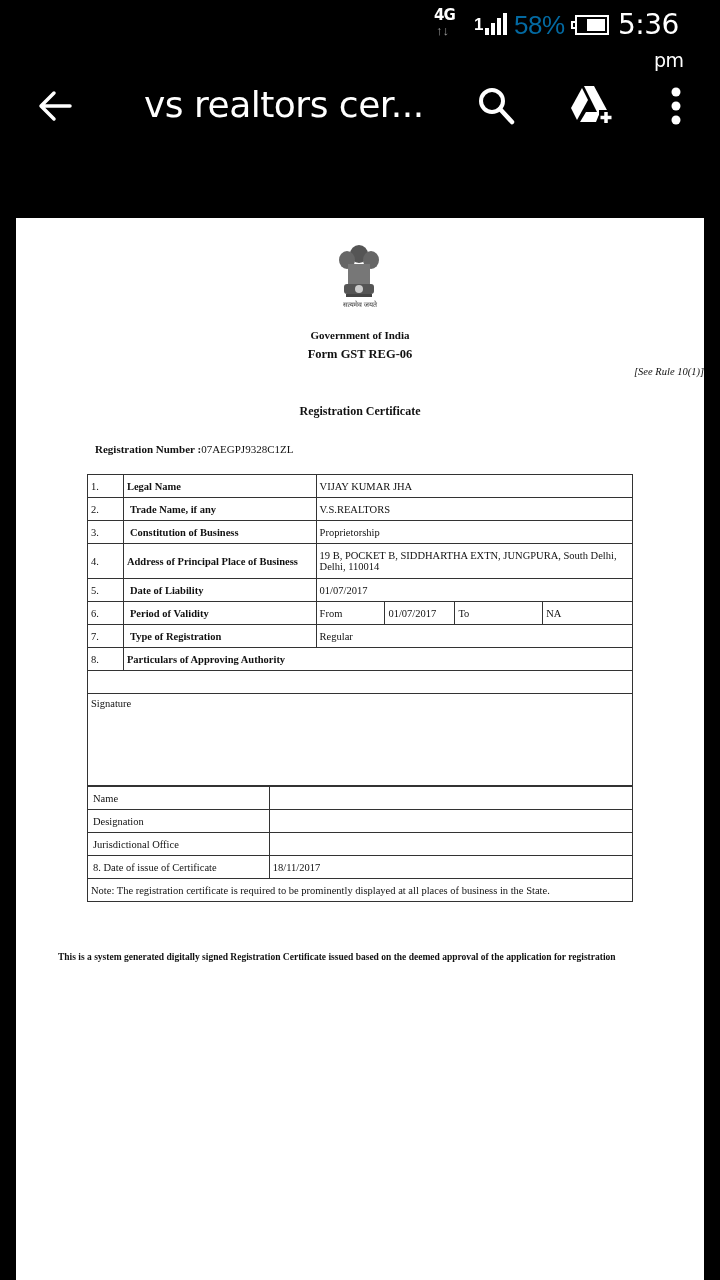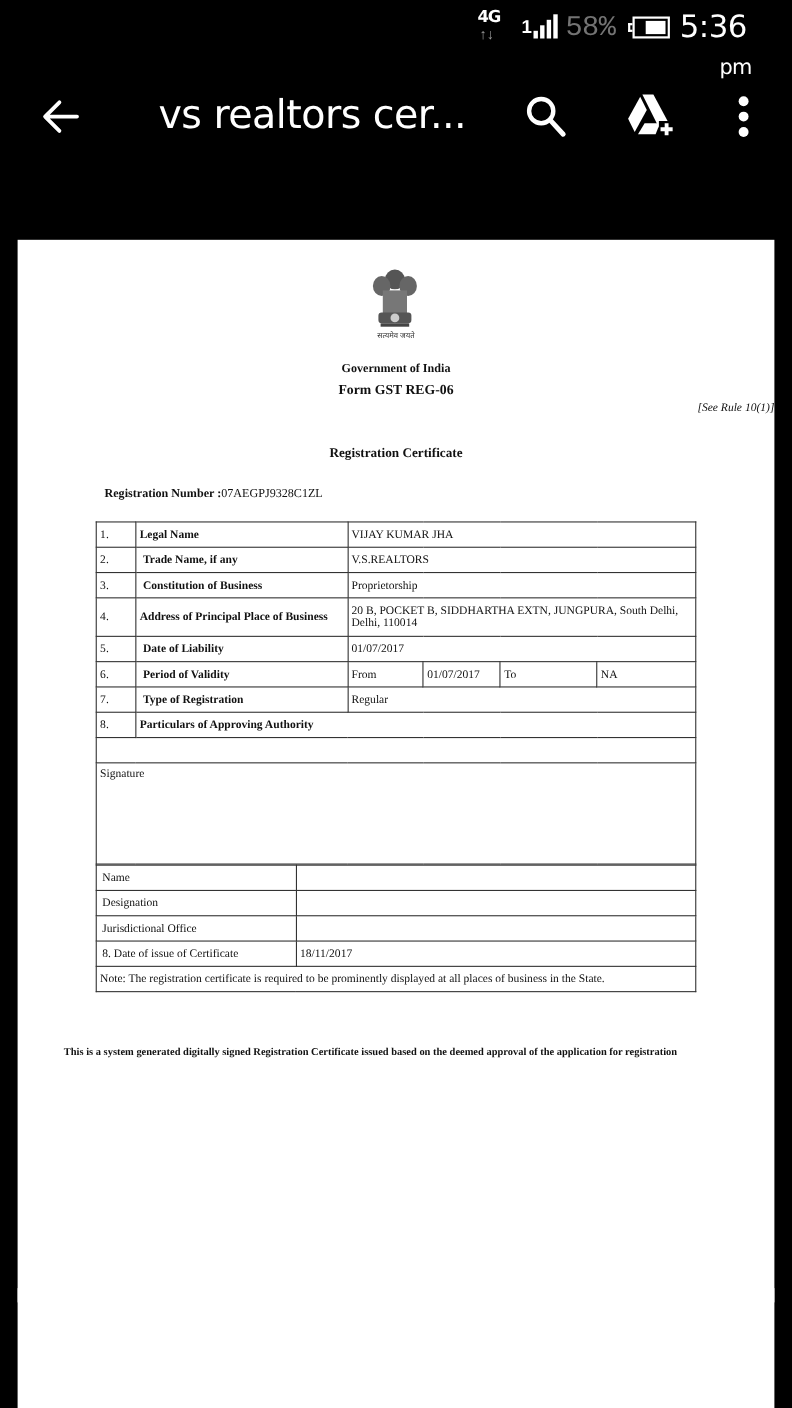--- a/index.html
+++ b/index.html
@@ -7,21 +7,21 @@
   body { position: relative; font-family: "Liberation Sans", sans-serif; color: #fff; }
 
   
   .statusbar { position: absolute; left: 0; top: 0; width: 720px; height: 52px; }
   .sb-net { position: absolute; left: 434px; top: 8px; width: 26px; height: 34px; }
   .sb-net .lbl { position: absolute; left: 0; top: -2px; font-size: 15px; font-weight: bold; color: #fff; font-family: "DejaVu Sans", sans-serif; letter-spacing: -1px; }
   .sb-net .arrows { position: absolute; left: 2px; top: 16px; font-size: 13px; color: #9a9a9a; line-height: 14px; }
   .sb-signal { position: absolute; left: 474px; top: 13px; width: 32px; height: 22px; }
   .sb-signal .one { position: absolute; left: 0; top: 2px; font-size: 17px; color: #fff; font-weight: bold; }
   .sb-signal .bar { position: absolute; bottom: 0; width: 4px; background: #fff; }
-  .sb-pct { position: absolute; left: 514px; top: 10px; font-size: 26px; color: #737373; font-family: Liberation Mono, monospace; letter-spacing: -0.5px; }
+  .sb-pct { position: absolute; left: 514px; top: 10px; font-size: 26px; color: #0369a1; font-family: Liberation Sans, sans-serif; letter-spacing: -0.5px; }
   .sb-batt { position: absolute; left: 571px; top: 15px; width: 38px; height: 20px; }
   .sb-batt .body { position: absolute; left: 4px; top: 0; width: 34px; height: 20px; border: 2px solid #fff; }
   .sb-batt .nub { position: absolute; left: 0; top: 6px; width: 4px; height: 8px; border: 2px solid #fff; border-right: none; }
   .sb-batt .fill { position: absolute; left: 16px; top: 4px; width: 18px; height: 12px; background: #fff; }
   .sb-time { position: absolute; left: 618px; top: 8px; font-size: 28px; color: #fff; font-family: "DejaVu Sans", sans-serif; letter-spacing: -0.5px; }
   .sb-time .ampm { font-size: 19px; margin-left: 36px; }
 
   
   .toolbar { position: absolute; left: 0; top: 60px; width: 720px; height: 96px; }
   .tb-back { position: absolute; left: 36px; top: 26px; width: 40px; height: 40px; }
@@ -150,21 +150,21 @@
       <td colspan="4">V.S.REALTORS</td>
     </tr>
     <tr style="height:23px">
       <td>3.</td>
       <td class="b" style="padding-left:6px">Constitution of Business</td>
       <td colspan="4">Proprietorship</td>
     </tr>
     <tr style="height:35px">
       <td>4.</td>
       <td class="b">Address of Principal Place of Business</td>
-      <td colspan="4">20 B, POCKET B, SIDDHARTHA EXTN, JUNGPURA, South Delhi, Delhi, 110014</td>
+      <td colspan="4">19 B, POCKET B, SIDDHARTHA EXTN, JUNGPURA, South Delhi, Delhi, 110014</td>
     </tr>
     <tr style="height:23px">
       <td>5.</td>
       <td class="b" style="padding-left:6px">Date of Liability</td>
       <td colspan="4">01/07/2017</td>
     </tr>
     <tr style="height:23px">
       <td>6.</td>
       <td class="b" style="padding-left:6px">Period of Validity</td>
       <td>From</td>

